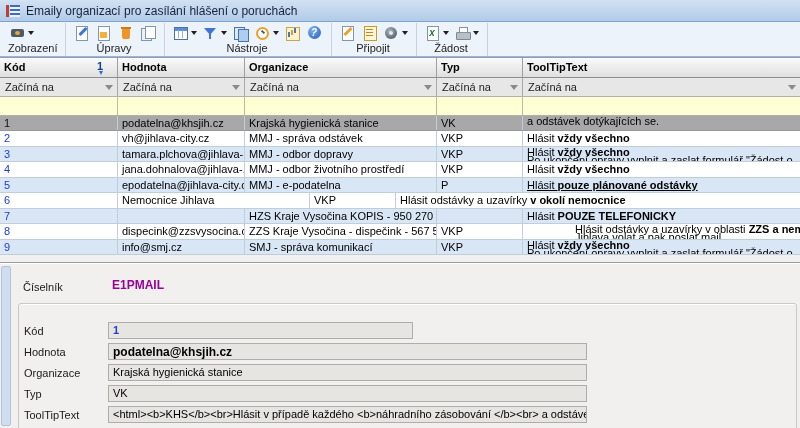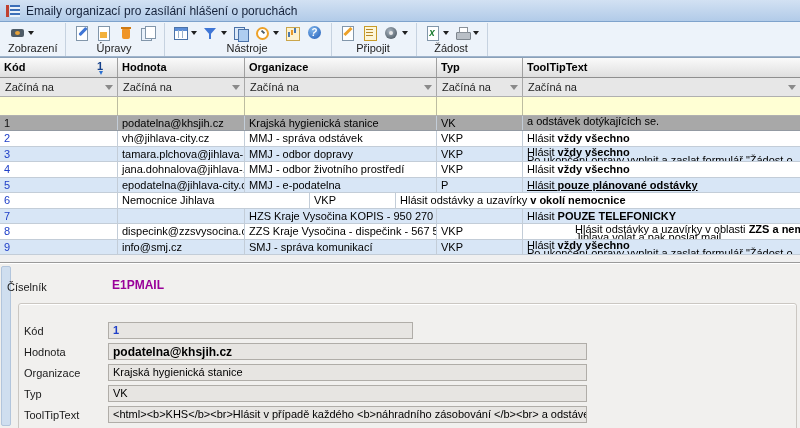--- a/index.html
+++ b/index.html
@@ -105,21 +105,21 @@
   .ttcell .line{line-height:12px;white-space:nowrap}
   .ttcell.two .line{line-height:8px}
   .ttcell.clip{margin-top:-2px}
   .gempty{height:8px;background:#f0f0f0}
 
   
   .detail{position:relative;height:166px;background:#f1f0ee;border-top:1px solid #9a9a9a;
           box-shadow:inset 0 1px 0 #ffffff;box-sizing:border-box;overflow:hidden}
   .vscroll{position:absolute;left:1px;top:3px;bottom:2px;width:8px;background:#cfdeef;
           border:1px solid #b2c5dc;border-radius:2px;cursor:pointer}
-  .cis-label{position:absolute;left:7px;top:18px;color:#1a1a1a}
+  .cis-label{position:absolute;left:23px;top:18px;color:#1a1a1a}
   .cis-value{position:absolute;left:112px;top:15px;color:#990099;font-weight:bold;font-size:12px}
   .groupbox{position:absolute;left:18px;right:3px;top:40px;height:140px;
           border:1px solid #cbc7c2;border-radius:3px;box-shadow:inset 0 1px 0 #fff;
           box-sizing:border-box;padding-top:18px}
   .frow{display:flex;align-items:center;height:17px;margin:0 0 4px 0}
   .flabel{width:89px;padding-left:5px;color:#1a1a1a;box-sizing:border-box;flex:0 0 auto}
   .fbox{height:17px;background:#e7e5e2;border:1px solid #b0ada8;box-sizing:border-box;
         padding:1px 4px 0;white-space:nowrap;overflow:hidden}
   .fbox.code{width:305px;color:#2040c8;font-weight:bold}
   .fbox.bold{width:479px;font-weight:bold;font-size:12px}

